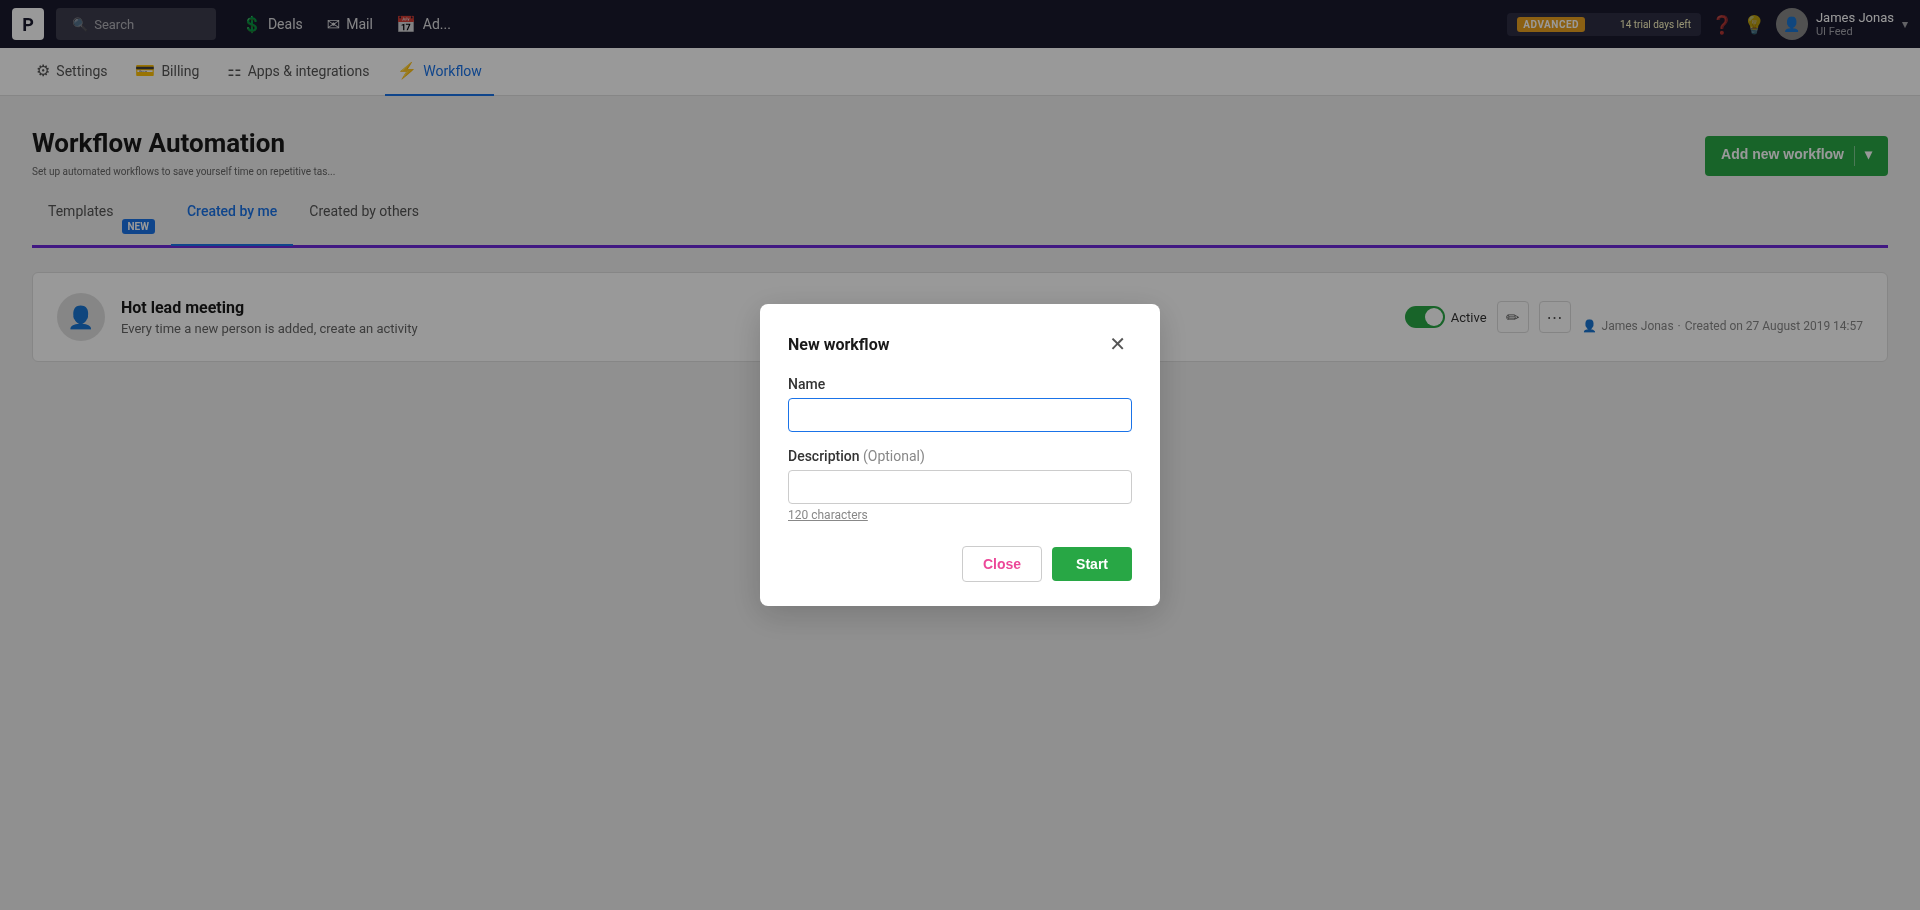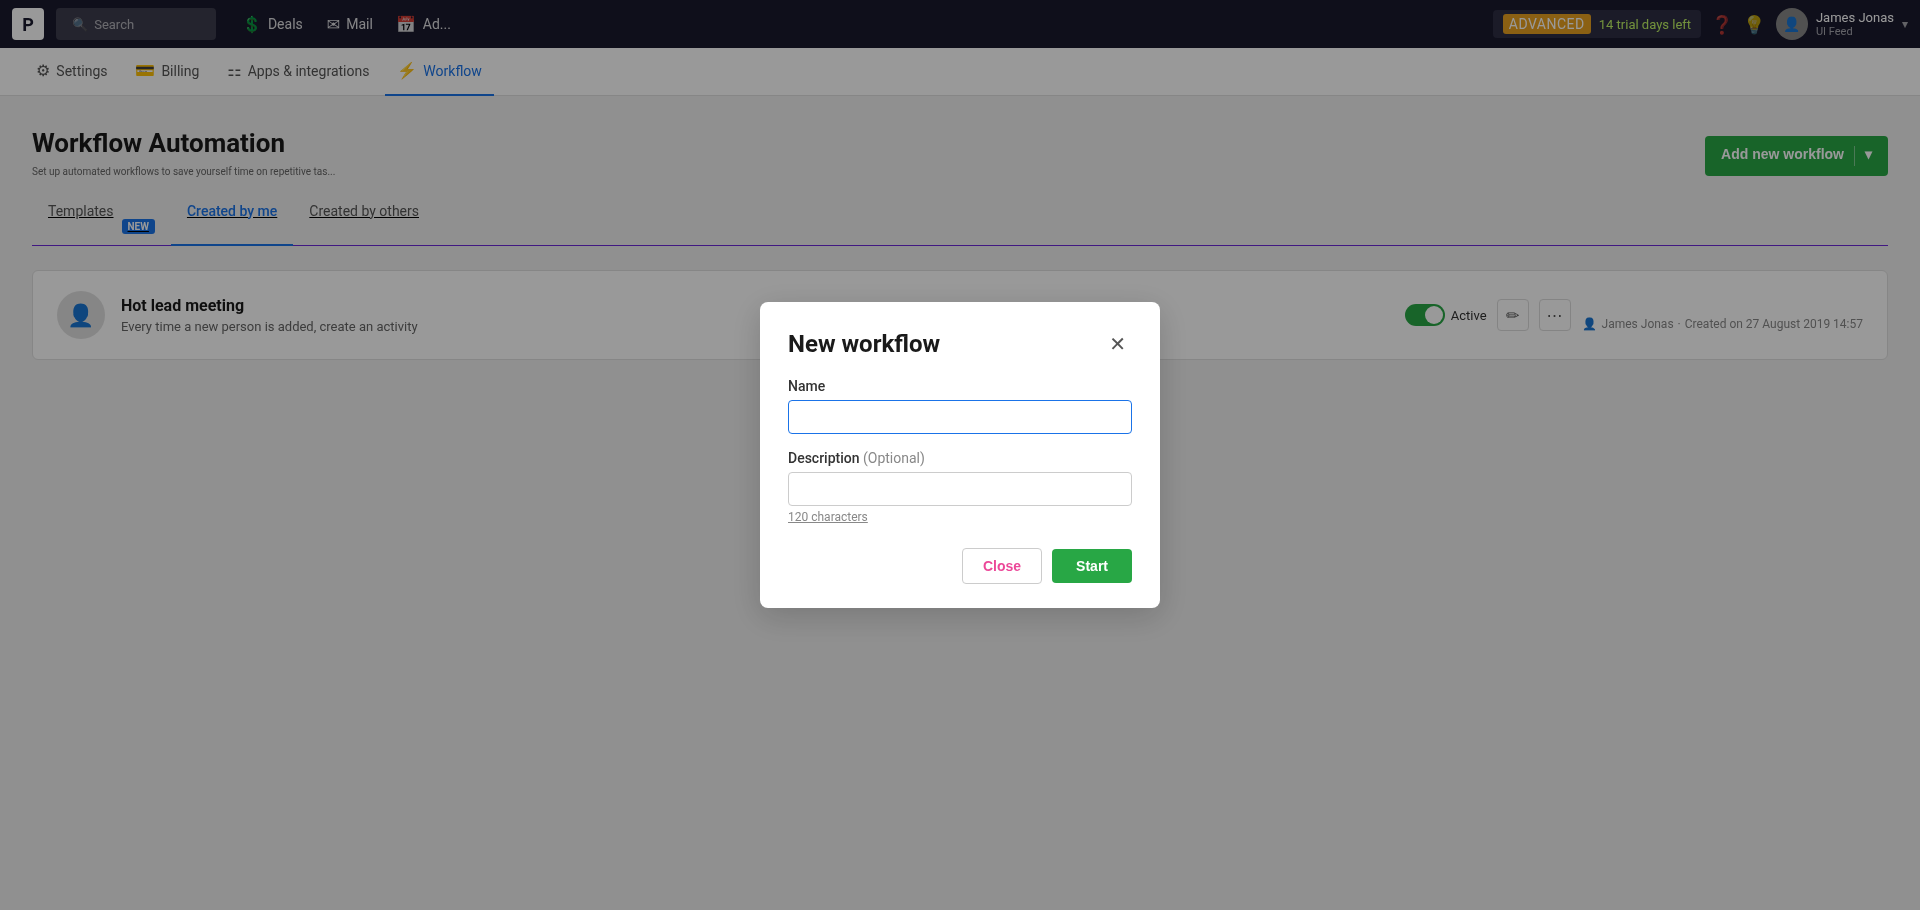--- a/index.html
+++ b/index.html
@@ -29,24 +29,24 @@
       font-size: 14px; cursor: pointer; white-space: nowrap;
     }
     .nav-item .nav-icon { font-size: 16px; }
 
     .nav-right { display: flex; align-items: center; gap: 10px; margin-left: auto; }
     .trial-badge {
       display: flex; align-items: center; gap: 8px;
       background: #2d2d44; border-radius: 4px; padding: 4px 10px;
     }
     .advanced-tag {
-      background: #e8a020; color: #fff; font-size: 14px; font-weight: normal;
+      background: #e8a020; color: #fff; font-size: 10px; font-weight: bold;
       padding: 2px 6px; border-radius: 3px; letter-spacing: 0.5px;
     }
-    .trial-text { color: #bef264; font-size: 13px; }
+    .trial-text { color: #fef9c3; font-size: 10px; margin-left: 27px; }
     .help-icon, .bulb-icon {
       color: rgba(255,255,255,0.7); font-size: 18px; cursor: pointer;
     }
     .user-info {
       display: flex; align-items: center; gap: 8px; cursor: pointer; color: #fff;
     }
     .user-avatar {
       width: 32px; height: 32px; background: #888; border-radius: 50%;
       display: flex; align-items: center; justify-content: center; font-size: 14px; color: #fff;
     }
@@ -81,21 +81,21 @@
     }
     .add-workflow-btn {
       display: flex; gap: 6px;
       background: #28a745; color: #fff; border: none; border-radius: 4px;
       padding: 10px 16px; font-size: 14px; font-weight: 600; cursor: pointer;
       white-space: nowrap; margin-top: 8px;
     }
     .btn-divider { width: 1px; background: rgba(255,255,255,0.4); height: 20px; margin: 0 4px; }
 
     
-    .tabs { display: flex; gap: 0; border-bottom: 1px solid #6d28d9; margin-bottom: 24px; text-decoration: underline; }
+    .tabs { display: flex; gap: 0; border-bottom: 3px solid #6d28d9; margin-bottom: 24px; }
     .tab {
       display: flex; align-items: center; gap: 8px;
       padding: 10px 16px; font-size: 14px; color: #555; cursor: pointer;
       border-bottom: 2px solid transparent; margin-bottom: -1px;
     }
     .tab.active { color: #1a73e8; border-bottom-color: #1a73e8; font-weight: 500; }
     .new-badge {
       background: #1a73e8; color: #fff; font-size: 10px; font-weight: bold;
       padding: 2px 6px; border-radius: 3px; margin-top: 32px;
     }
@@ -144,21 +144,21 @@
     
     .modal {
       background: #fff; border-radius: 8px; width: 400px;
       box-shadow: 0 8px 32px rgba(0,0,0,0.18); padding: 28px 28px 24px;
       position: relative;
     }
     .modal-header {
       display: flex; align-items: center; justify-content: space-between;
       margin-bottom: 20px;
     }
-    .modal-title { font-size: 24px; font-weight: 700; color: #1a1a1a; }
+    .modal-title { font-size: 16px; font-weight: 700; color: #1a1a1a; }
     .modal-close {
       background: none; border: none; cursor: pointer; color: #555;
       font-size: 20px; line-height: 1; padding: 2px 6px;
     }
 
     .form-group { margin-bottom: 16px; }
     .form-label { font-size: 14px; font-weight: 500; color: #333; margin-bottom: 6px; display: block; }
     .form-label .optional { font-weight: 400; color: #888; }
     .form-input {
       width: 100%; border: 1.5px solid #1a73e8; border-radius: 4px;

